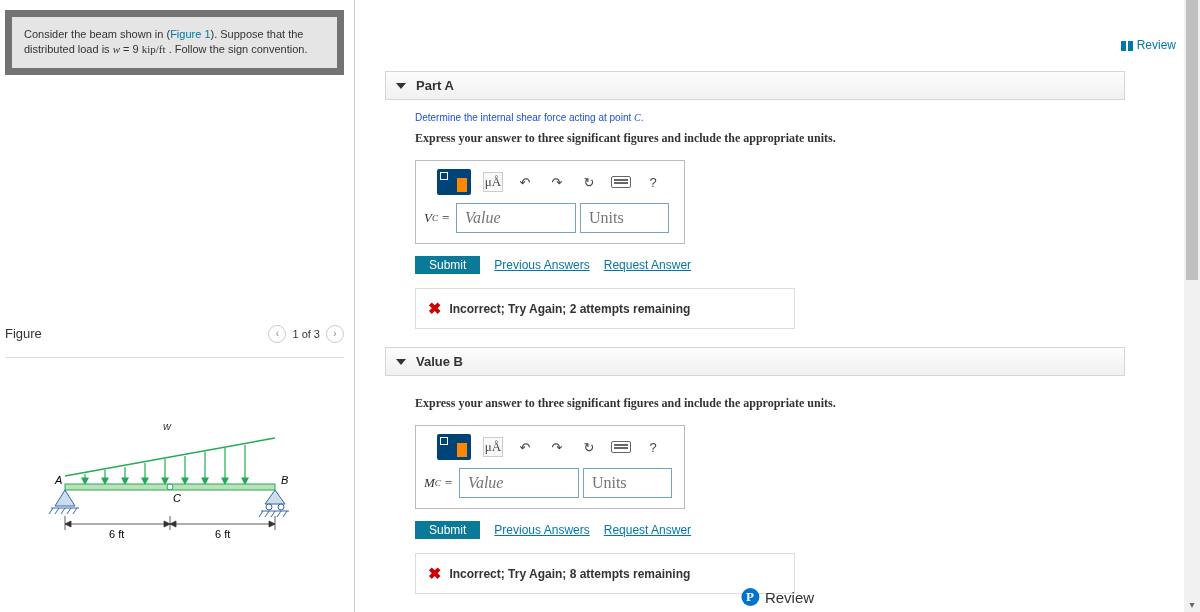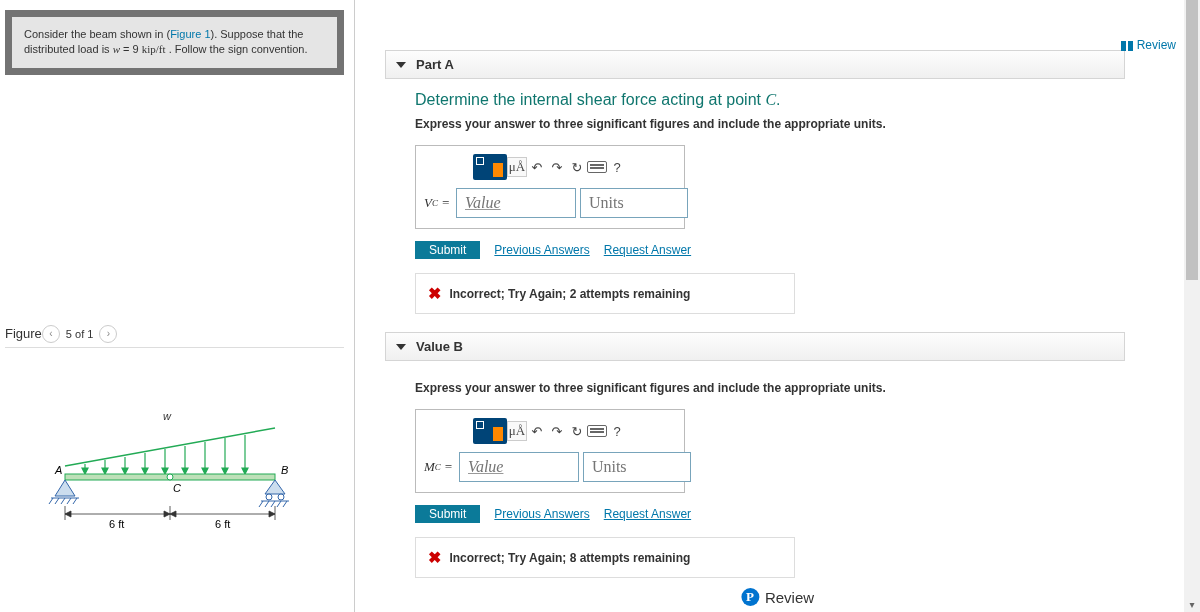--- a/index.html
+++ b/index.html
@@ -9,55 +9,55 @@
   .right-col { flex: 1; position: relative; padding: 10px 20px 0 30px; overflow: hidden; }
   .scrollbar { position: absolute; right: 0; top: 0; bottom: 0; width: 16px; background: #f1f1f1; }
   .scrollbar-thumb { position: absolute; top: 0; left: 2px; width: 12px; height: 280px; background: #c1c1c1; border-radius: 0; }
   .scrollbar-down { position: absolute; bottom: 0; left: 0; width: 16px; height: 16px; display:flex; align-items:center; justify-content:center; color:#666; font-size:10px;}
   .scrollbar-up { position: absolute; top: 0; left: 0; width: 16px; height: 16px; display:flex; align-items:center; justify-content:center; color:#666; font-size:10px;}
 
   .problem-box { background: #e5e5e5; border: 7px solid #737373; padding: 10px 12px; font-size: 11px; line-height: 1.4; color: #333; }
   .problem-box .figlink { color: #0077aa; }
   .problem-box .math { font-family: Georgia, serif; font-style: italic; }
 
-  .figure-header { margin-top: 250px; display: flex; align-items: center; justify-content: flex-start; padding-bottom: 4px; border-bottom: 1px solid #ddd; }
+  .figure-header { margin-top: 250px; display: flex; align-items: center; justify-content: space-between; padding-bottom: 14px; border-bottom: 1px solid #ddd; }
   .figure-header .title { font-size: 13px; }
   .fig-nav { display: flex; align-items: center; gap: 6px; font-size: 11px; color: #333; }
   .nav-btn { width: 18px; height: 18px; border: 1px solid #ccc; border-radius: 50%; display: flex; align-items: center; justify-content: center; font-size: 10px; color: #888; background: #fff; }
 
   .figure-canvas { margin-top: 60px; position: relative; height: 140px; }
 
   .review-link { position: absolute; top: 10px; right: 24px; color: #0077aa; font-size: 12px; display: flex; align-items: center; gap: 4px; margin-top: 28px; }
   .review-icon { display: inline-block; width: 12px; height: 10px; }
   .review-icon::before, .review-icon::after { content:''; display:inline-block; width:5px; height:10px; background:#0077aa; }
   .review-icon::after { margin-left:2px; }
 
-  .part { margin-top: 40px; width: 740px; }
+  .part { margin-top: 61px; width: 740px; }
   .part-header { border: 1px solid #d5d5d5; background: linear-gradient(#fdfdfd,#f0f0f0); padding: 6px 10px; display: flex; align-items: center; gap: 10px; font-weight: bold; font-size: 13px; }
   .caret { width: 0; height: 0; border-left: 5px solid transparent; border-right: 5px solid transparent; border-top: 6px solid #333; }
   .part-body { padding: 12px 4px 0 30px; }
-  .prompt { font-size: 16px; color: #0f766e; }
+  .prompt { font-size: 10px; color: #1d4ed8; }
   .prompt .pt-italic { font-family: Georgia, serif; font-style: italic; }
-  .instruction { font-weight: bold; margin-top: 8px; font-size: 12px; }
+  .instruction { font-weight: bold; margin-top: 8px; font-size: 12px; font-family: Liberation Serif, serif; }
 
   .answer-box { border: 1px solid #bbb; margin-top: 14px; width: 270px; }
-  .tool-row { display: flex; align-items: center; gap: 0; padding: 8px 8px; justify-content: center; }
+  .tool-row { display: flex; align-items: center; gap: 12px; padding: 8px 8px; justify-content: center; }
   .tool { width: 20px; height: 20px; display:flex; align-items:center; justify-content:center; color:#444; font-size:13px; }
   .tool-templates { width:34px; height:26px; background:#047; position:relative; border-radius:2px; }
   .tool-templates::before { content:''; position:absolute; top:3px; left:3px; width:6px; height:6px; border:1px solid #fff; }
   .tool-templates::after { content:''; position:absolute; bottom:3px; right:4px; width:10px; height:14px; background:#f80; }
   .tool-mu { font-family: Georgia, serif; border:1px solid #ccc; padding:2px 4px; background:#f9f9f9; font-size:13px; }
   .tool-keyboard { width:20px; height:12px; border:1px solid #666; border-radius:2px; position:relative; }
   .tool-keyboard::after { content:''; position:absolute; top:2px; left:2px; right:2px; height:2px; background:#666; box-shadow: 0 3px 0 #666; }
 
   .input-row { display: flex; align-items: stretch; padding: 0 8px 10px 8px; }
   .var-label { font-family: Georgia, serif; font-style: italic; font-size: 13px; display:flex; align-items:center; padding-right:6px; }
   .var-label sub { font-size: 9px; font-style: italic; }
-  .val-input { width: 120px; height: 30px; border: 1px solid #78a4bb; padding: 0 8px; font-family: Georgia, serif; font-style: italic; font-size: 16px; color: #999; outline:none;text-decoration:underline; }
-  .unit-input { width: 108px; height: 30px; border: 1px solid #78a4bb; border-left:1px solid #78a4bb; margin-left:4px; padding: 0 8px; font-family: Georgia, serif; font-size: 16px; color: #999; outline:none; }
+  .val-input { width: 120px; height: 30px; border: 1px solid #78a4bb; padding: 0 8px; font-family: Georgia, serif; font-style: italic; font-size: 16px; color: #999; outline:none; }
+  .unit-input { width: 89px; height: 30px; border: 1px solid #78a4bb; border-left:1px solid #78a4bb; margin-left:4px; padding: 0 8px; font-family: Georgia, serif; font-size: 16px; color: #999; outline:none; }
 
   .action-row { margin-top: 12px; display: flex; align-items: center; gap: 14px; }
   .submit-btn { background: #0b7a99; color: #fff; border: none; padding: 2px 14px; font-size: 12px; }
   .link { color: #0077aa; font-size: 12px; text-decoration: underline; }
 
   .feedback { border: 1px solid #ddd; margin-top: 14px; padding: 10px 12px; width: 380px; display:flex; align-items:center; gap:8px; font-weight:bold; font-size:12px; }
   .x-icon { color: #cc0000; font-size: 16px; font-weight: bold; }
 
   .pearson { position: absolute; bottom: 6px; left: 50%; transform: translateX(-50%); display:flex; align-items:center; gap:6px; font-size:15px; color:#333; }
   .pearson-p { width:18px; height:18px; border-radius:50%; background:#0073cf; color:#fff; display:flex; align-items:center; justify-content:center; font-weight:bold; font-size:13px; font-family: Georgia, serif; }
@@ -72,21 +72,21 @@
 
   <div class="left-col">
     <div class="problem-box">
       <span>Consider the beam shown in (</span><span class="figlink">Figure 1</span><span>). Suppose that the distributed load is </span><span class="math">w</span><span> = 9 </span><span class="math" style="font-style:normal">kip/ft</span><span> . Follow the sign convention.</span>
     </div>
 
     <div class="figure-header">
       <div class="title">Figure</div>
       <div class="fig-nav">
         <div class="nav-btn">‹</div>
-        <div>5 of 1</div>
+        <div>1 of 3</div>
         <div class="nav-btn">›</div>
       </div>
     </div>
 
     <div class="figure-canvas">
       <svg class="beam-svg" viewBox="0 0 300 140">
 
         <line x1="60" y1="58" x2="270" y2="20" stroke="#2a5" stroke-width="1.5"></line>
 
         <g stroke="#2a5" stroke-width="1.2">

